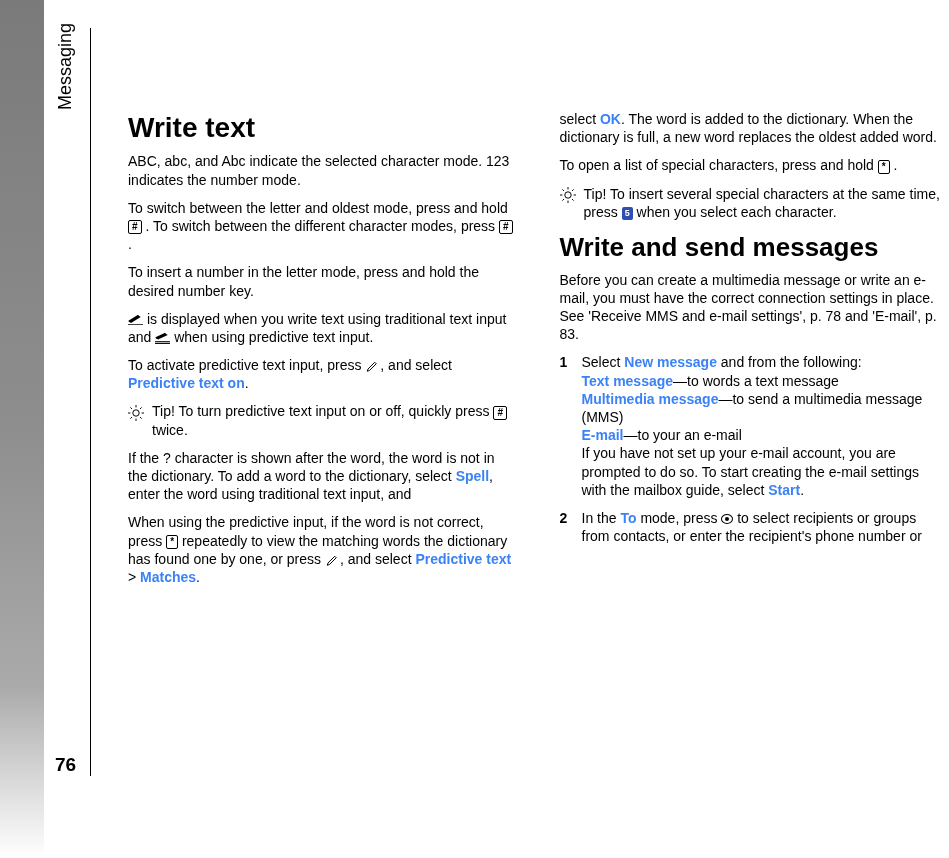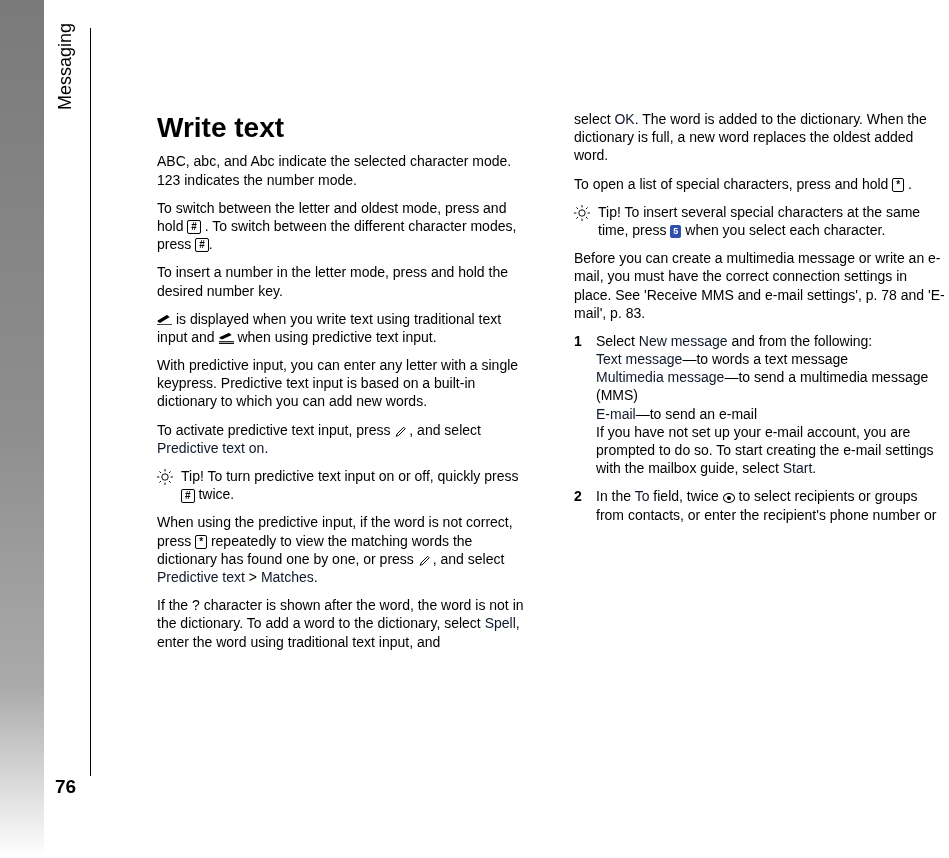--- a/index.html
+++ b/index.html
@@ -34,39 +34,37 @@
       color: #000;
       white-space: nowrap;
     }
     .page-number {
       position: absolute;
       left: 55px;
       top: 754px;
       font-size: 19px;
       font-weight: bold;
       color: #000;
-      margin-top: 22px;
     }
     .page-rule {
       position: absolute;
       left: 90px;
       top: 28px;
       width: 0;
       height: 748px;
       border-left: 1px solid #000;
     }
     .content {
       position: absolute;
       left: 128px;
       top: 110px;
       right: 2px;
       bottom: 0;
       display: flex;
       gap: 44px;
-      margin-left: 29px;
     }
     .col {
       width: 400px;
       font-size: 14px;
       line-height: 1.3;
     }
     h1 {
       font-size: 28px;
       font-weight: bold;
       margin-bottom: 6px;
@@ -77,22 +75,22 @@
       margin-top: 10px;
       margin-bottom: 6px;
     }
     p {
       margin-bottom: 10px;
     }
     .bold {
       font-weight: normal;
     }
     .link {
-      color: #0f172a;
-      font-weight: normal;
+      color: #3b82f6;
+      font-weight: bold;
     }
     .tip-block {
       padding-left: 24px;
       position: relative;
       margin-bottom: 10px;
     }
     .tip-marker {
       position: absolute;
       left: 0;
       top: 0;
@@ -195,21 +193,20 @@
             <path d="M14 2 L17 4 L4 12 L1 10 Z" fill="#000"></path>
             <path d="M0 14 L20 14" stroke="#000" stroke-width="1"></path>
           </svg></span><span> is displayed when you write text using traditional text input and </span><span class="pencil-icon"><svg viewBox="0 0 20 16">
             <path d="M1 8 L14 2" stroke="#000" stroke-width="2" fill="none"></path>
             <path d="M14 2 L17 4 L4 10 L1 8 Z" fill="#000"></path>
             <path d="M0 13 L20 13" stroke="#000" stroke-width="1.5"></path>
             <path d="M0 15.5 L20 15.5" stroke="#000" stroke-width="1.5"></path>
           </svg></span><span> when using predictive text input.</span>
     </p>
 
-    <p>With predictive input, you can enter any letter with a single keypress. Predictive text input is based on a built-in dictionary to which you can add new words.</p>
 
     <p>
       <span>To activate predictive text input, press </span><span class="pencil-icon"><svg viewBox="0 0 16 16">
             <path d="M2 12 L11 3 L13 5 L4 14 L1 15 Z" stroke="#000" fill="none" stroke-width="1.3"></path>
           </svg></span><span>, and select </span><span class="link">Predictive text on</span><span>.</span>
     </p>
 
     <div class="tip-block">
       <span class="tip-marker tip-icon"><svg viewBox="0 0 20 20">
             <g stroke="#000" stroke-width="1.2" fill="none">
@@ -221,27 +218,27 @@
               <line x1="3" y1="3" x2="5" y2="5"></line>
               <line x1="15" y1="15" x2="17" y2="17"></line>
               <line x1="15" y1="5" x2="17" y2="3"></line>
               <line x1="3" y1="17" x2="5" y2="15"></line>
             </g>
           </svg></span>
       <span class="bold">Tip!</span><span> To turn predictive text input on or off, quickly press </span><span class="icon-box">#</span><span> twice.</span>
     </div>
 
     <p>
+      <span>If the </span><span class="bold">?</span><span> character is shown after the word, the word is not in the dictionary. To add a word to the dictionary, select </span><span class="link">Spell</span><span>, enter the word using traditional text input, and </span>
+    </p>
+
+    <p>
       <span>When using the predictive input, if the word is not correct, press </span><span class="icon-box">*</span><span> repeatedly to view the matching words the dictionary has found one by one, or press </span><span class="pencil-icon"><svg viewBox="0 0 16 16">
             <path d="M2 12 L11 3 L13 5 L4 14 L1 15 Z" stroke="#000" fill="none" stroke-width="1.3"></path>
           </svg></span><span>, and select </span><span class="link">Predictive text</span><span> &gt; </span><span class="link">Matches</span><span>.</span>
-    </p>
-
-    <p>
-      <span>If the </span><span class="bold">?</span><span> character is shown after the word, the word is not in the dictionary. To add a word to the dictionary, select </span><span class="link">Spell</span><span>, enter the word using traditional text input, and </span>
     </p>
   </div>
 
   <div class="col">
     <p>
       <span>select </span><span class="link">OK</span><span>. The word is added to the dictionary. When the dictionary is full, a new word replaces the oldest added word.</span>
     </p>
 
     <p>
       <span>To open a list of special characters, press and hold </span><span class="icon-box">*</span>&nbsp;<span>.</span>
@@ -257,32 +254,33 @@
               <line x1="17" y1="10" x2="20" y2="10"></line>
               <line x1="3" y1="3" x2="5" y2="5"></line>
               <line x1="15" y1="15" x2="17" y2="17"></line>
               <line x1="15" y1="5" x2="17" y2="3"></line>
               <line x1="3" y1="17" x2="5" y2="15"></line>
             </g>
           </svg></span>
       <span class="bold">Tip!</span><span> To insert several special characters at the same time, press </span><span class="icon-blue-key">5</span><span> when you select each character.</span>
     </div>
 
+    <h2>Write and send messages</h2>
 
     <p>Before you can create a multimedia message or write an e-mail, you must have the correct connection settings in place. See 'Receive MMS and e-mail settings', p. 78 and 'E-mail', p. 83.</p>
 
 
     <div class="num-step">
       <span class="step-num">1</span>
       <span>Select </span><span class="link">New message</span><span> and from the following:</span><br>
       <span class="link">Text message</span><span>—to words a text message</span><br>
       <span class="link">Multimedia message</span><span>—to send a multimedia message (MMS)</span><br>
-      <span class="link">E-mail</span><span>—to send an e-mail</span><br>
+      <span class="link">E-mail</span><span>—to your an e-mail</span><br>
       <span>If you have not set up your e-mail account, you are prompted to do so. To start creating the e-mail settings with the mailbox guide, select </span><span class="link">Start</span><span>.</span>
     </div>
 
     <div class="num-step">
       <span class="step-num">2</span>
-      <span>In the </span><span class="link">To</span><span> field, twice </span><span class="scroll-icon"></span><span> to select recipients or groups from contacts, or enter the recipient's phone number or </span>
+      <span>In the </span><span class="link">To</span><span> mode, press </span><span class="scroll-icon"></span><span> to select recipients or groups from contacts, or enter the recipient's phone number or </span>
     </div>
   </div>
 
 </div>
 
 </body></html>

